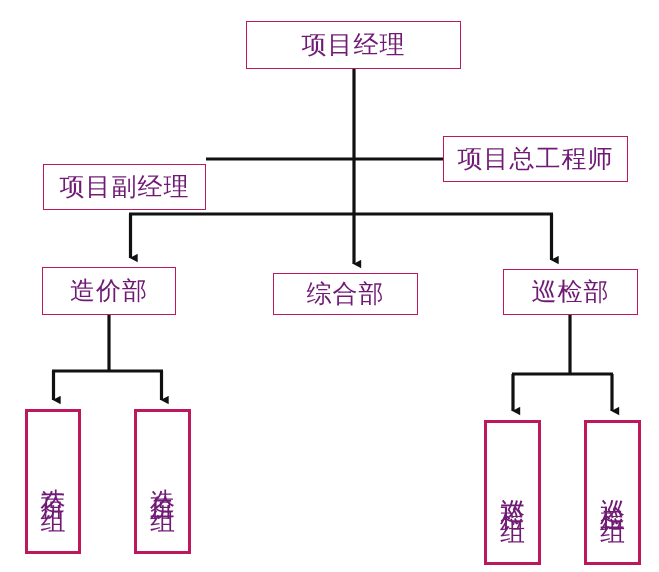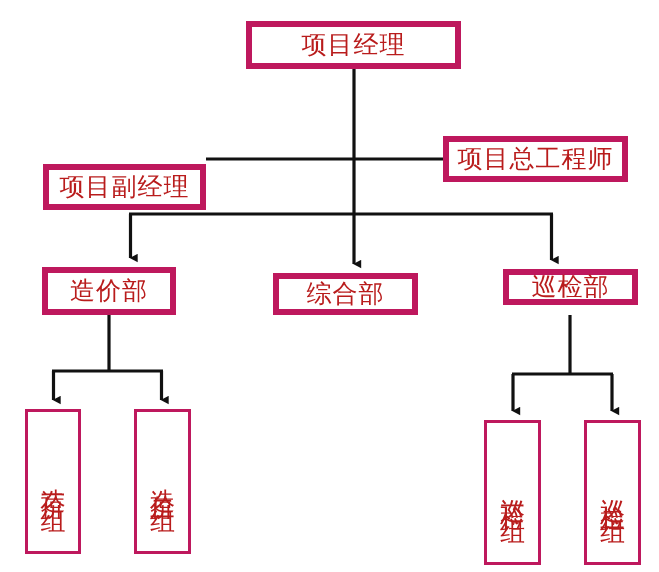--- a/index.html
+++ b/index.html
@@ -22,26 +22,26 @@
     position: absolute;
     left: 0;
     top: 0;
     width: 659px;
     height: 572px;
   }
   .node {
     position: absolute;
     box-sizing: border-box;
     background: #ffffff;
-    border: 6px solid #be185d;
+    border: 1px solid #be185d;
     display: flex;
     align-items: center;
     justify-content: center;
     text-align: center;
-    color: #b91c1c;
+    color: #701a75;
     z-index: 3;
   }
   .node .label {
     display: block;
     line-height: 1.12;
     letter-spacing: 1px;
     white-space: pre;
   }
   .node.horiz .label {
     font-size: 25px;
@@ -55,21 +55,21 @@
     font-size: 25px;
     letter-spacing: 7px;
     line-height: 1;
   }
   
   #node-pm          { left: 246px; top: 21px;  width: 215px; height: 48px; }
   #node-deputy      { left: 43px;  top: 136px; width: 163px; height: 46px; margin-top: 28px; }
   #node-chief       { left: 443px; top: 136px; width: 185px; height: 46px; }
   #node-cost-dept   { left: 42px;  top: 267px; width: 134px; height: 48px; }
   #node-general     { left: 273px; top: 273px; width: 145px; height: 42px; }
-  #node-inspect-dept{ left: 503px; top: 269px; width: 135px; height: 36px; }
+  #node-inspect-dept{ left: 503px; top: 269px; width: 135px; height: 46px; }
   #node-cost-g1     { left: 25px;  top: 409px; width: 56px;  height: 145px; }
   #node-cost-g2     { left: 134px; top: 409px; width: 57px;  height: 145px; }
   #node-insp-g1     { left: 484px; top: 420px; width: 57px;  height: 145px; }
   #node-insp-g2     { left: 584px; top: 420px; width: 57px;  height: 145px; }
 </style>
 </head>
 <body>
 
 <div id="chart-root">
 

